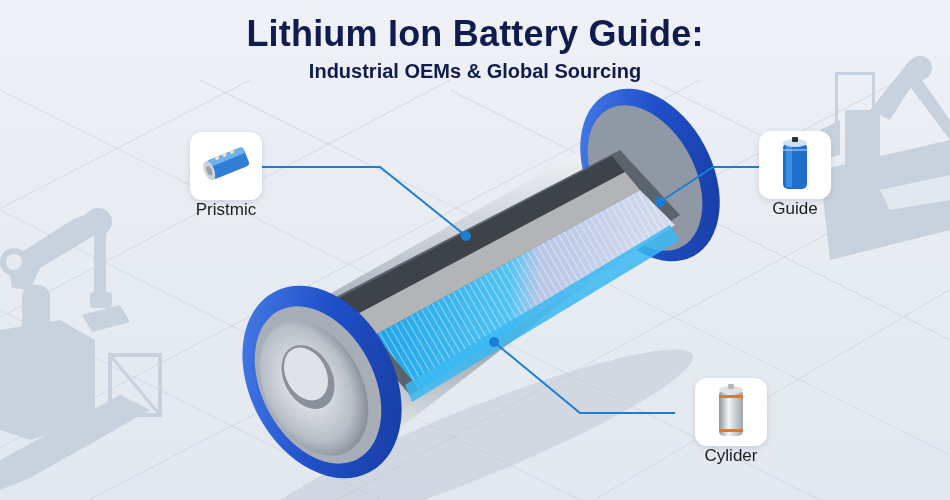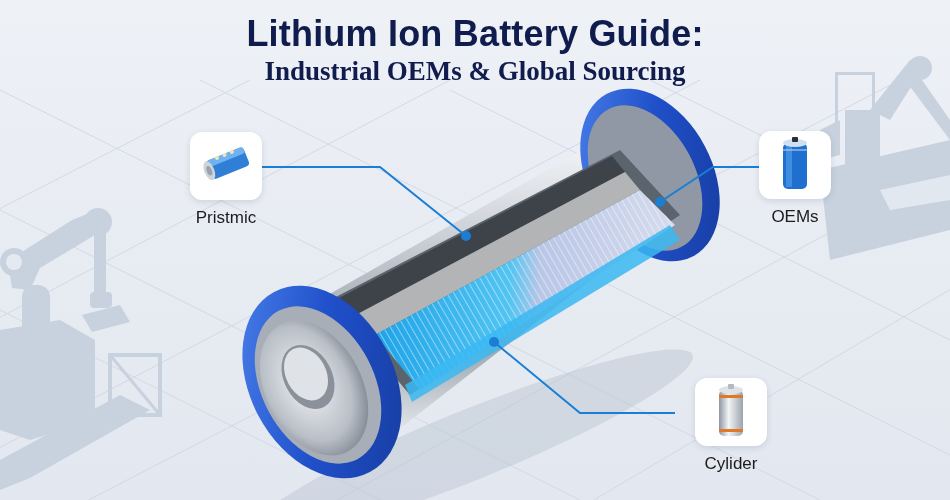--- a/index.html
+++ b/index.html
@@ -2,25 +2,25 @@
 <html><head>
 <meta charset="utf-8">
 <style>
   html,body{margin:0;padding:0;}
   body{width:950px;height:500px;overflow:hidden;position:relative;
     font-family:"Liberation Sans",sans-serif;
     background:linear-gradient(180deg,#eef1f6 0%,#e7ebf2 55%,#e3e8f0 100%);}
   .scene{position:absolute;left:0;top:0;width:950px;height:440px;}
   .title{position:absolute;left:0;top:14px;width:950px;text-align:center;color:#0f1c4d;font-weight:bold;}
   .title .l1{font-size:36px;line-height:40px;letter-spacing:0.2px;}
-  .title .l2{font-size:27px;line-height:34px;font-family:Liberation Serif, serif;}
+  .title .l2{font-size:20px;line-height:34px;}
   .callout{position:absolute;display:flex;flex-direction:column;align-items:center;}
   .callout .box{width:72px;height:68px;background:#ffffff;border-radius:12px;
     box-shadow:0 2px 6px rgba(40,60,100,0.15);display:flex;align-items:center;justify-content:center;}
-  .callout .lbl{margin-top:8px;font-size:17px;color:#1c1c1c;}
+  .callout .lbl{font-size:17px;color:#1c1c1c;}
 </style>
 </head>
 <body>
 
 <div class="scene">
   <svg width="950" height="500" viewBox="0 0 950 500" style="position:absolute;left:0;top:0">
     <defs>
       <linearGradient id="metal" x1="0" y1="0" x2="0" y2="1">
         <stop offset="0" stop-color="#f4f6f8"></stop>
         <stop offset="0.35" stop-color="#c9ced5"></stop>
@@ -160,21 +160,21 @@
       <span>
         <svg width="30" height="56" viewBox="0 0 30 56">
           <rect x="3" y="8" width="24" height="46" rx="5" fill="#1f6fcf"></rect>
           <rect x="6" y="10" width="6" height="42" fill="#4d9ae6" opacity="0.7"></rect>
           <ellipse cx="15" cy="8" rx="12" ry="4" fill="#cfe0f2"></ellipse>
           <rect x="12" y="2" width="6" height="5" rx="1" fill="#2a2f36"></rect>
           <line x1="3" y1="15" x2="27" y2="15" stroke="#a8ccef" stroke-width="1.2"></line>
         </svg>
       </span>
     </div>
-    <div class="lbl">OEMs</div>
+    <div class="lbl">Guide</div>
   </div>
 
   <div class="callout" style="left:695px;top:378px;">
     <div class="box">
       <span>
         <svg width="30" height="56" viewBox="0 0 30 56">
           <defs>
             <linearGradient id="silv" x1="0" y1="0" x2="1" y2="0">
               <stop offset="0" stop-color="#8e959e"></stop>
               <stop offset="0.4" stop-color="#f2f4f6"></stop>

